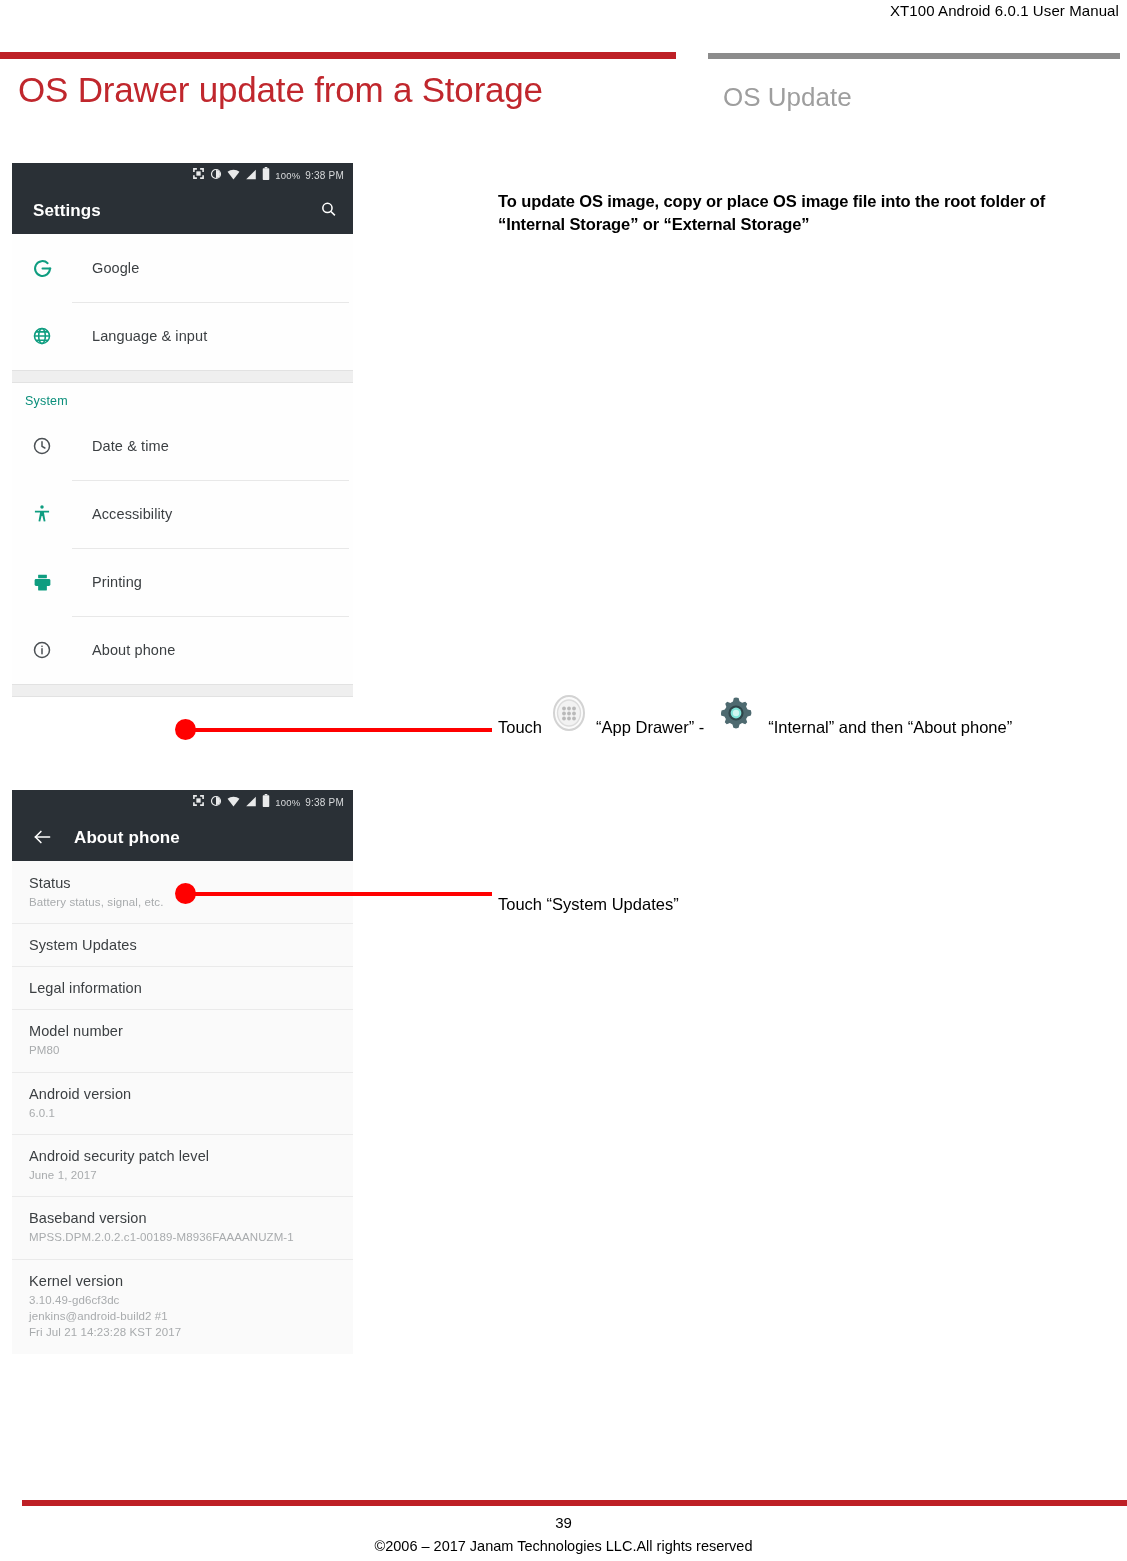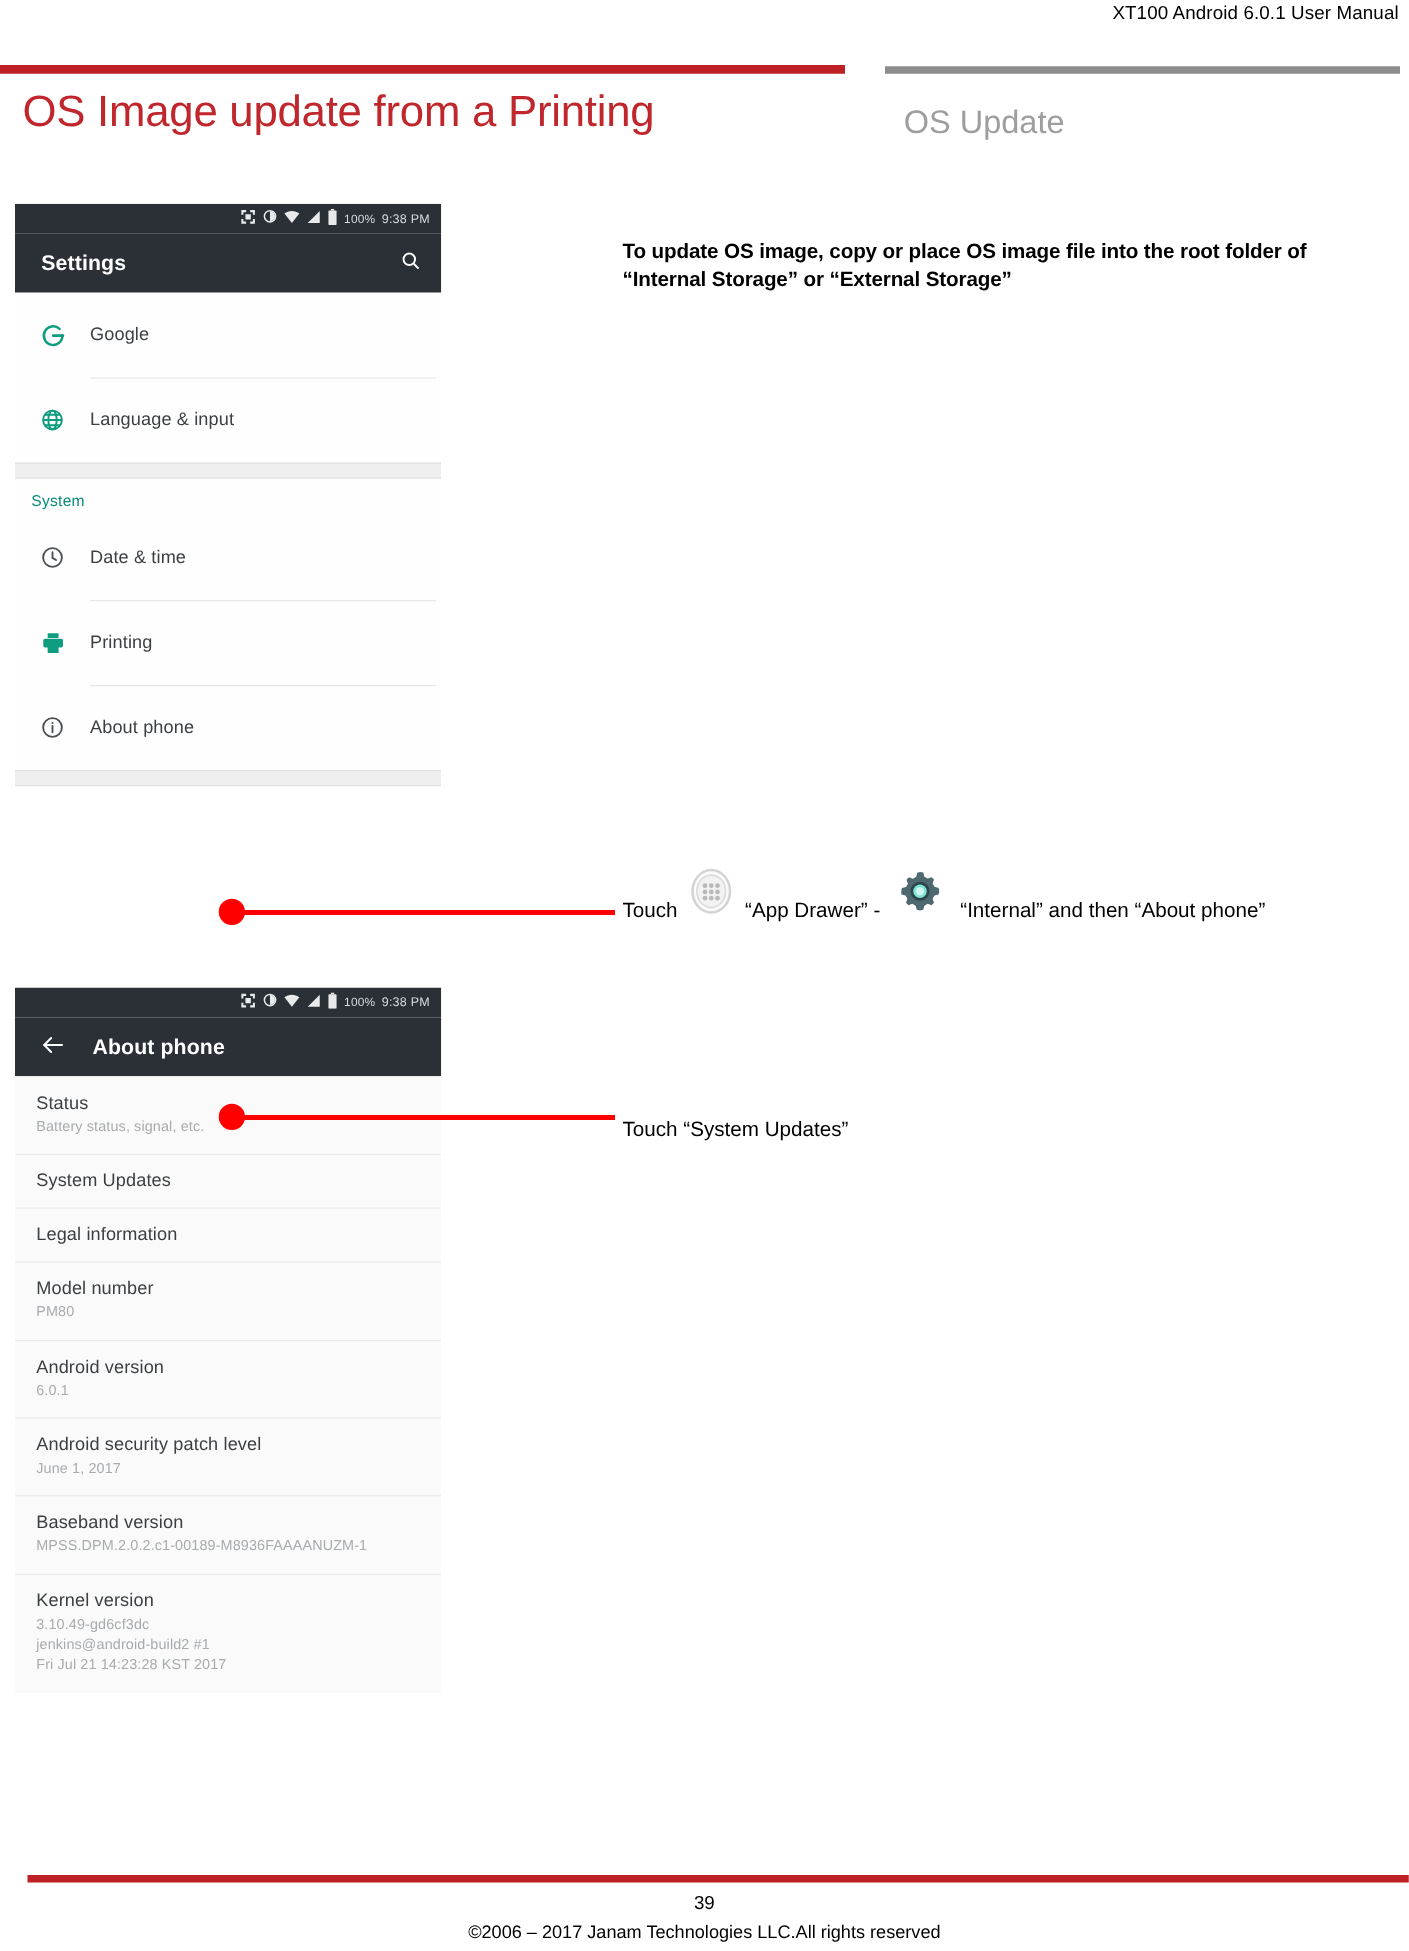--- a/index.html
+++ b/index.html
@@ -132,20 +132,21 @@
   }
 
   
   .s-list { background: #FEFEFE; }
   .s-row {
     display: flex;
     align-items: center;
     height: 68px;
     padding-left: 13px;
     position: relative;
+    gap: 20px;
   }
   .s-row + .s-row::before {
     content: "";
     position: absolute;
     left: 60px;
     right: 4px;
     top: 0;
     height: 1px;
     background: #E8E8E8;
   }
@@ -290,21 +291,21 @@
     font-size: 14.5px;
     color: #000000;
   }
 </style>
 </head>
 <body>
 
 <div id="doc-header">XT100 Android 6.0.1 User Manual</div>
 <div id="rule-red-top"></div>
 <div id="rule-gray-top"></div>
-<div id="page-title">OS Image update from a Printing</div>
+<div id="page-title">OS Drawer update from a Storage</div>
 <div id="section-label">OS Update</div>
 
 <div class="phone-shot" id="shot-settings">
 
   <div class="statusbar">
     <span class="sb-glyph">
       <svg width="13" height="13" viewBox="0 0 24 24" fill="#E9EAEB">
         <path d="M2 2h7v3H5v4H2V2zm20 0v7h-3V5h-4V2h7zM2 22v-7h3v4h4v3H2zm20 0h-7v-3h4v-4h3v7z"></path>
         <path d="M8 8h8v8H8z"></path>
       </svg>
@@ -376,20 +377,29 @@
     <div class="s-row">
       <span class="s-ico">
         <svg width="20" height="20" viewBox="0 0 24 24" fill="none" stroke="#4B5054" stroke-width="1.8">
           <circle cx="12" cy="12" r="9"></circle>
           <path d="M12 7v5.4l3.4 2" stroke-linecap="round"></path>
         </svg>
       </span>
       <span class="s-label">Date &amp; time</span>
     </div>
 
+    <div class="s-row">
+      <span class="s-ico">
+        <svg width="20" height="20" viewBox="0 0 24 24" fill="#0F9D80">
+          <circle cx="12" cy="3.6" r="2.1"></circle>
+          <path d="M3.5 8h17v2.1h-6.2l1.9 10.5-2.1.4-1.6-6.6h-1l-1.6 6.6-2.1-.4L9.7 10.1H3.5z"></path>
+        </svg>
+      </span>
+      <span class="s-label">Accessibility</span>
+    </div>
 
     <div class="s-row">
       <span class="s-ico">
         <svg width="21" height="21" viewBox="0 0 24 24" fill="#0F9D80">
           <rect x="7" y="3" width="10" height="4.2" rx="0.5"></rect>
           <rect x="3" y="8" width="18" height="8" rx="1.6"></rect>
           <rect x="7" y="15" width="10" height="6" rx="0.5"></rect>
         </svg>
       </span>
       <span class="s-label">Printing</span>

